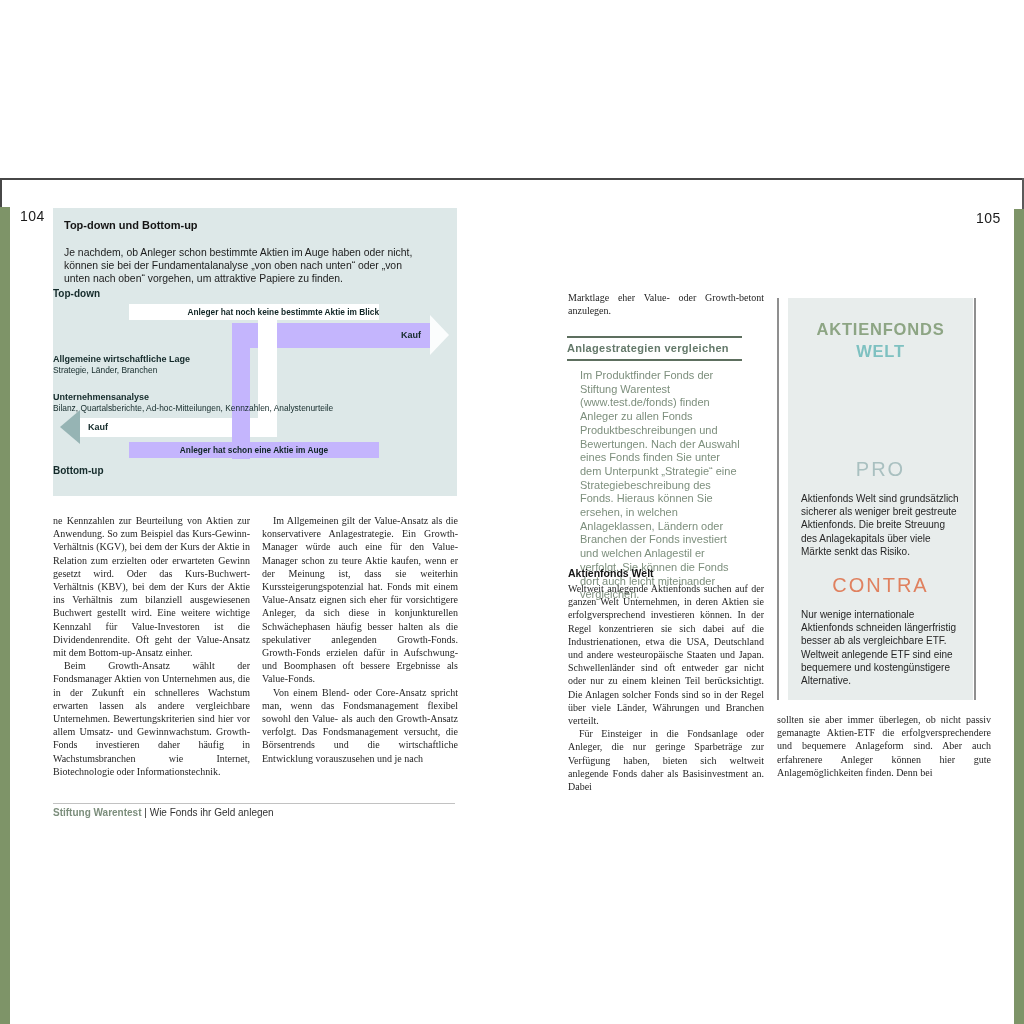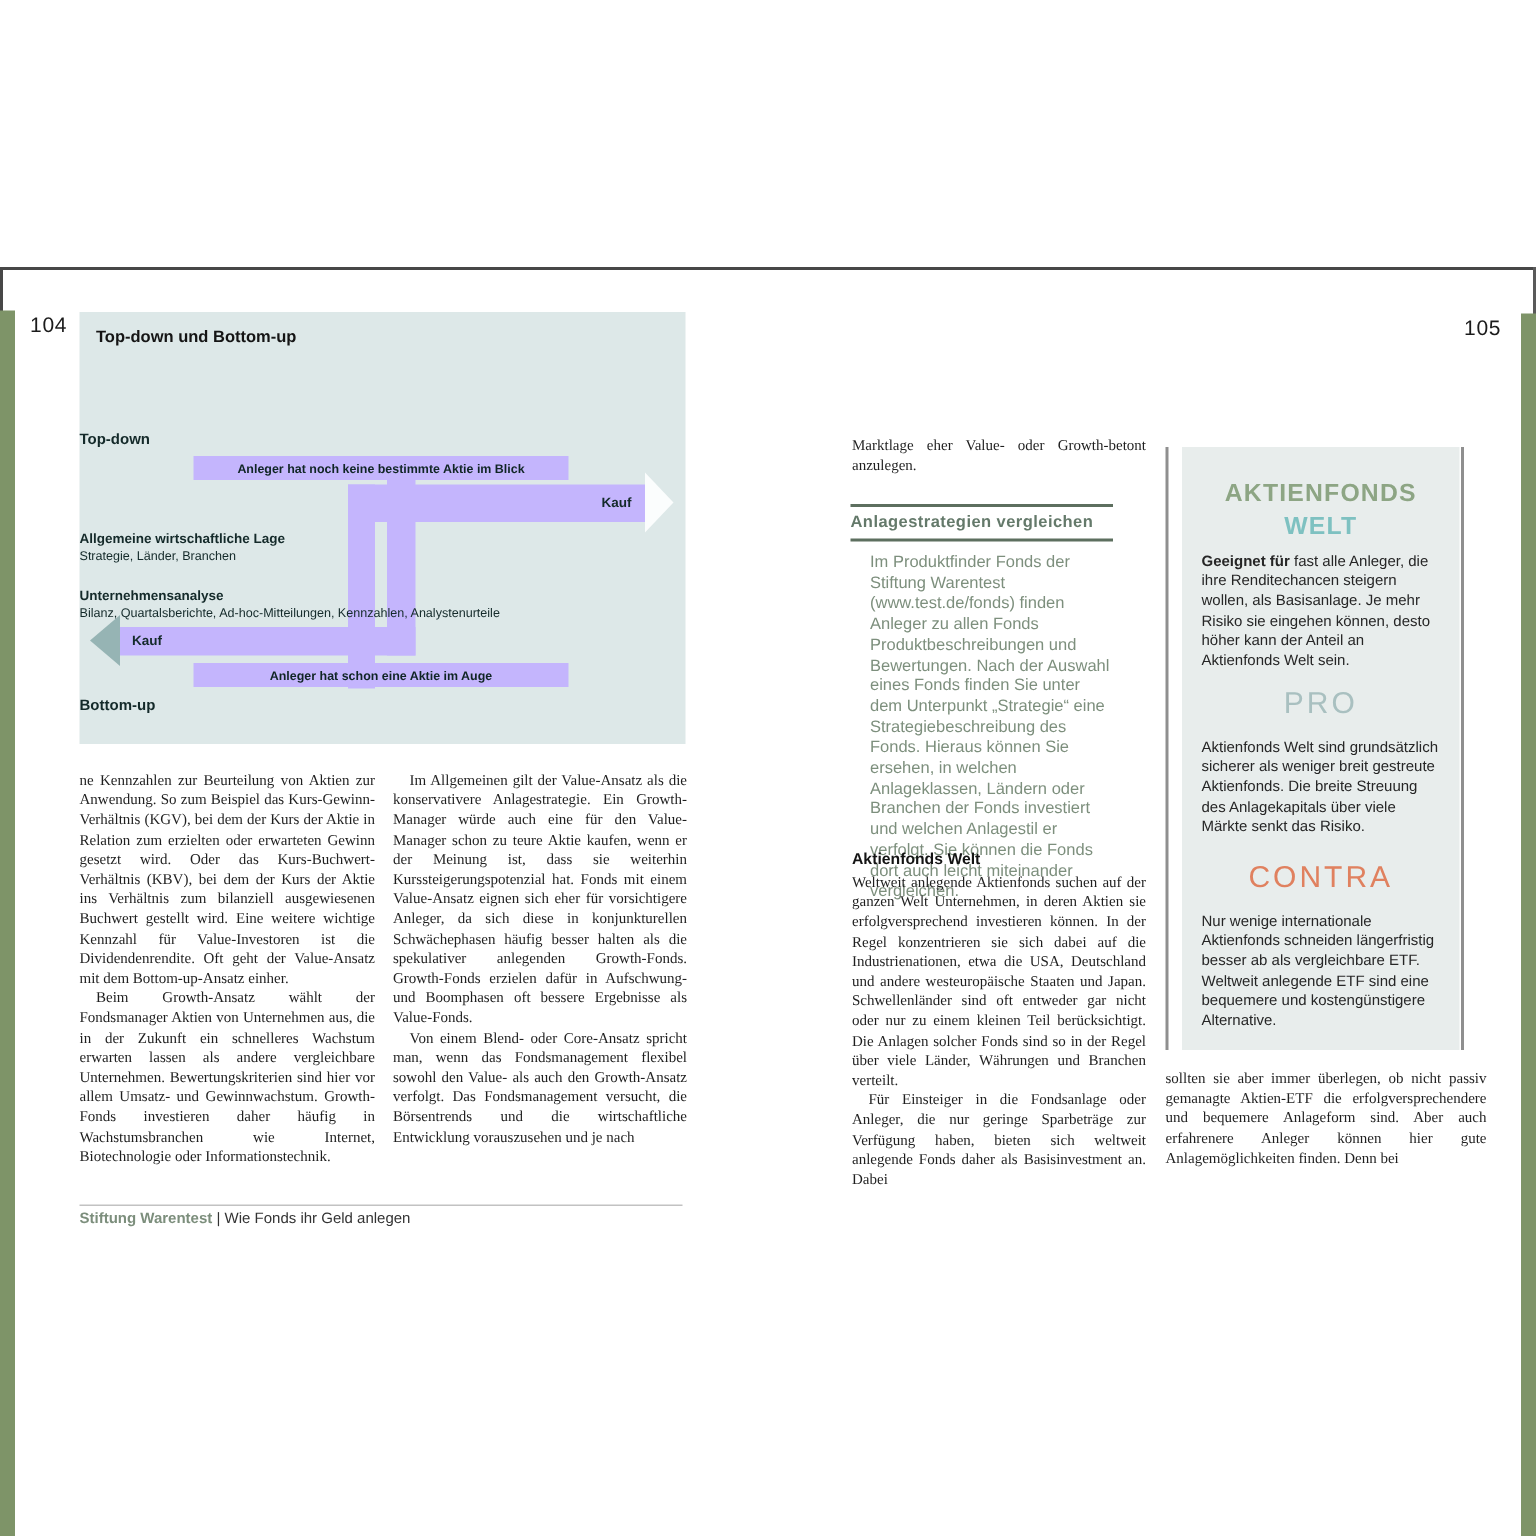--- a/index.html
+++ b/index.html
@@ -15,21 +15,21 @@
   .greenbar{width:10px;background:#7e9468;}
   .pagenum{font-size:14px;color:#1b1b1b;letter-spacing:0.5px;}
 
   
   .diagram{left:53px;top:208px;width:404px;height:288px;background:#dde8e8;}
   .d-title{left:11px;top:11px;font-size:11px;font-weight:bold;color:#151515;}
   .d-intro{left:11px;top:38px;width:352px;font-size:10.4px;line-height:13.2px;color:#1c1c1c;}
   .d-clabel{left:0;width:404px;text-align:left;font-weight:bold;font-size:10px;color:#142a2a;}
   .d-bar{left:76px;width:250px;height:16px;text-align:center;font-weight:bold;font-size:8.3px;
          line-height:16px;color:#102525;}
-  .teal{background:#c4b5fd;}
+  .teal{background:#ffffff;text-align:right;}
   .white{background:#c4b5fd;}
   .d-kauf{font-weight:bold;font-size:9px;color:#142a2a;}
   .d-stage-t{font-weight:bold;font-size:9px;}
   .d-stage-s{font-size:8.4px;}
   .tri{width:0;height:0;}
 
   
   .serifcol{font-family:"Liberation Serif",serif;font-size:10px;line-height:13.2px;
             text-align:justify;color:#1f1f1f;}
   .serifcol p{margin:0;}
@@ -65,20 +65,21 @@
   <div class="abs edge-right"></div>
 
   <div class="abs greenbar" style="left:0;top:207px;height:817px;"></div>
   <div class="abs greenbar" style="left:1014px;top:209px;height:815px;"></div>
 
   <div class="abs pagenum" style="left:20px;top:208px;">104</div>
   <div class="abs pagenum" style="left:976px;top:210px;">105</div>
 
   <div class="abs diagram">
     <div class="abs d-title">Top-down und Bottom-up</div>
+    <div class="abs d-intro">Je nachdem, ob Anleger schon bestimmte Aktien im Auge haben oder nicht, können sie bei der Fundamentalanalyse „von oben nach unten“ oder „von unten nach oben“ vorgehen, um attraktive Papiere zu finden.</div>
 
     <div class="abs d-clabel" style="top:80px;">Top-down</div>
 
     <div class="abs d-bar teal" style="top:96px;">Anleger hat noch keine bestimmte Aktie im Blick</div>
 
     <div class="abs white" style="left:179px;top:115px;width:198px;height:25px;"></div>
     <div class="abs tri" style="left:377px;top:107px;border-top:20px solid transparent;border-bottom:20px solid transparent;border-left:19px solid #fbfdfd;"></div>
 
     <div class="abs teal" style="left:205px;top:112px;width:19px;height:117px;"></div>
 
@@ -135,23 +136,20 @@
     <p class="indent">Für Einsteiger in die Fondsanlage oder Anleger, die nur geringe Sparbeträge zur Verfügung haben, bieten sich weltweit anlegende Fonds daher als Basisinvestment an. Dabei</p>
   </div>
 
   <div class="abs sb-rule" style="left:777px;"></div>
   <div class="abs sb-rule" style="left:974px;"></div>
 
   <div class="abs sidebar">
     <div class="abs sb-title" style="top:22px;color:#8da584;">AKTIENFONDS</div>
     <div class="abs sb-title" style="top:44px;color:#7ec1c1;">WELT</div>
 
-    <div class="abs sb-para" style="top:70px;">
-      <span style="font-weight:bold;">Geeignet für</span><span> fast alle Anleger, die ihre Renditechancen steigern wollen, als Basisanlage. Je mehr Risiko sie eingehen können, desto höher kann der Anteil an Aktienfonds Welt sein.</span>
-    </div>
 
     <div class="abs sb-big" style="top:160px;color:#a9c0c0;">PRO</div>
     <div class="abs sb-para" style="top:194px;">Aktienfonds Welt sind grundsätzlich sicherer als weniger breit gestreute Aktienfonds. Die breite Streuung des Anlagekapitals über viele Märkte senkt das Risiko.</div>
 
     <div class="abs sb-big" style="top:276px;color:#e0815f;">CONTRA</div>
     <div class="abs sb-para" style="top:310px;">Nur wenige internationale Aktienfonds schneiden längerfristig besser ab als vergleichbare ETF. Weltweit anlegende ETF sind eine bequemere und kostengünstigere Alternative.</div>
   </div>
 
   <div class="abs serifcol" style="left:777px;top:713px;width:214px;">
     <p>sollten sie aber immer überlegen, ob nicht passiv gemanagte Aktien-ETF die erfolgversprechendere und bequemere Anlageform sind. Aber auch erfahrenere Anleger können hier gute Anlagemöglichkeiten finden. Denn bei</p>

